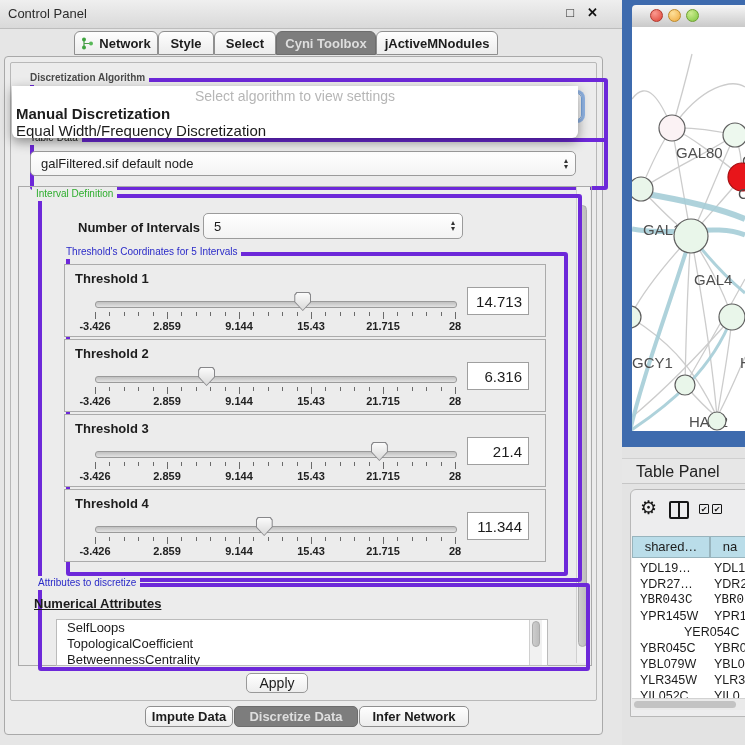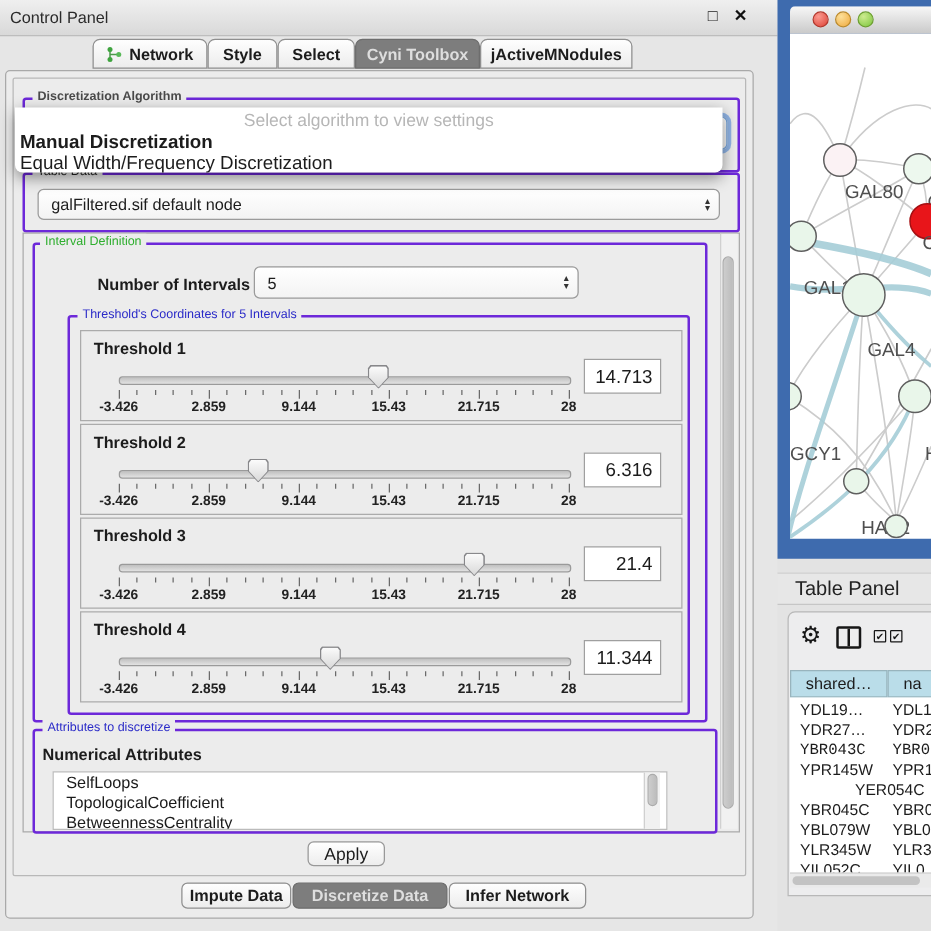--- a/index.html
+++ b/index.html
@@ -20,21 +20,21 @@
   .tab{box-sizing:border-box;border:1px solid #8f8f8f;background:linear-gradient(#fefefe,#ececec);
        font-size:13px;font-weight:bold;display:flex;align-items:center;justify-content:center;gap:5px;
        border-radius:6px 6px 0 0;height:24px;position:relative;z-index:3;}
   #bottom-tabs .tab{border-radius:5px;height:21px;font-size:13px;}
   .tab.sel{background:#7d7d7d;color:#dedede;border-color:#6d6d6d;}
   
   .outer-panel{position:absolute;left:4px;top:56px;width:597px;height:677px;background:#ececec;
                border:1px solid #a9a9a9;border-radius:4px;}
   .inner-panel{position:absolute;left:10px;top:62px;width:585px;height:637px;background:#ececec;
                border:1px solid #b8b8b8;border-radius:2px;}
-  .group{position:absolute;border:2px solid #6d28d9;border-radius:3px;}
+  .group{position:absolute;border:4px solid #6d28d9;border-radius:3px;margin-left:12px;}
   .legend{position:absolute;background:#ececec;padding:0 4px;font-size:10px;line-height:14px;z-index:2;}
   .combo{position:absolute;box-sizing:border-box;background:linear-gradient(#ffffff,#f3f3f3);
          border:1px solid #9b9b9b;border-radius:5px;display:flex;align-items:center;font-size:13px;}
   .combo .val{padding-left:10px;white-space:nowrap;}
   .stepper{margin-left:auto;display:flex;flex-direction:column;line-height:6px;font-size:8px;
            color:#333;padding-right:7px;}
   
   #popup{position:absolute;left:12px;top:86px;width:566px;height:52px;background:#ffffff;
          border-radius:0 0 6px 6px;box-shadow:0 4px 12px rgba(0,0,0,.42);z-index:50;overflow:hidden;}
   .pop-ph{height:17px;text-align:center;font-size:14px;color:#b6b6b6;padding-top:2px;}
@@ -109,21 +109,21 @@
 <div id="cp">
   <div class="titlebar">
     <span class="tb-title">Control Panel</span>
     <span class="float-ic">□</span>
     <span class="close-ic">✕</span>
   </div>
 
   <div class="outer-panel"></div>
   <div class="inner-panel"></div>
   <div id="top-tabs">
-      <div class="tab" style="width: 92px;">
+      <div class="tab" style="width: 84px;">
         <span class="net-ic">
           <svg width="13" height="13" viewBox="0 0 13 13">
             <path d="M3 2.5 L3 10.5 M3 6.5 L10 6.5" stroke="#4a9a4a" stroke-width="1.2" fill="none"></path>
             <circle cx="3" cy="2.5" r="2" fill="#3fa43f"></circle>
             <circle cx="3" cy="10.5" r="2" fill="#3fa43f"></circle>
             <circle cx="10" cy="6.5" r="2" fill="#57b857"></circle>
           </svg>
         </span>
         <span>Network</span>
       </div>
@@ -351,21 +351,21 @@
   <div class="group" style="left:26px;top:583px;width:544px;height:80px;">
     <div id="attr-list">
         <div class="attr-item">SelfLoops</div>
         <div class="attr-item">TopologicalCoefficient</div>
         <div class="attr-item">BetweennessCentrality</div>
       </div>
     <div class="vtrack" style="right:44px;top:33px;width:12px;height:45px;"></div>
     <div class="vthumb" style="right:46px;top:34px;width:8px;height:26px;"></div>
   </div>
   <span class="legend" style="left:34px;top:576px;color:#2a2ac8;">Attributes to discretize</span>
-  <span class="bold13" style="left:34px;top:596px;">Numerical Attributes</span>
+  <span class="bold13" style="left:34px;top:596px;text-decoration:underline;">Numerical Attributes</span>
 
   <div class="btn" style="left:246px;top:673px;width:62px;height:20px;line-height:18px;">Apply</div>
 
   <div id="bottom-tabs">
       <div class="tab" style="width: 88px;">
         <span>Impute Data</span>
       </div>
       <div class="tab sel" style="width: 124px;">
         <span>Discretize Data</span>
       </div>

